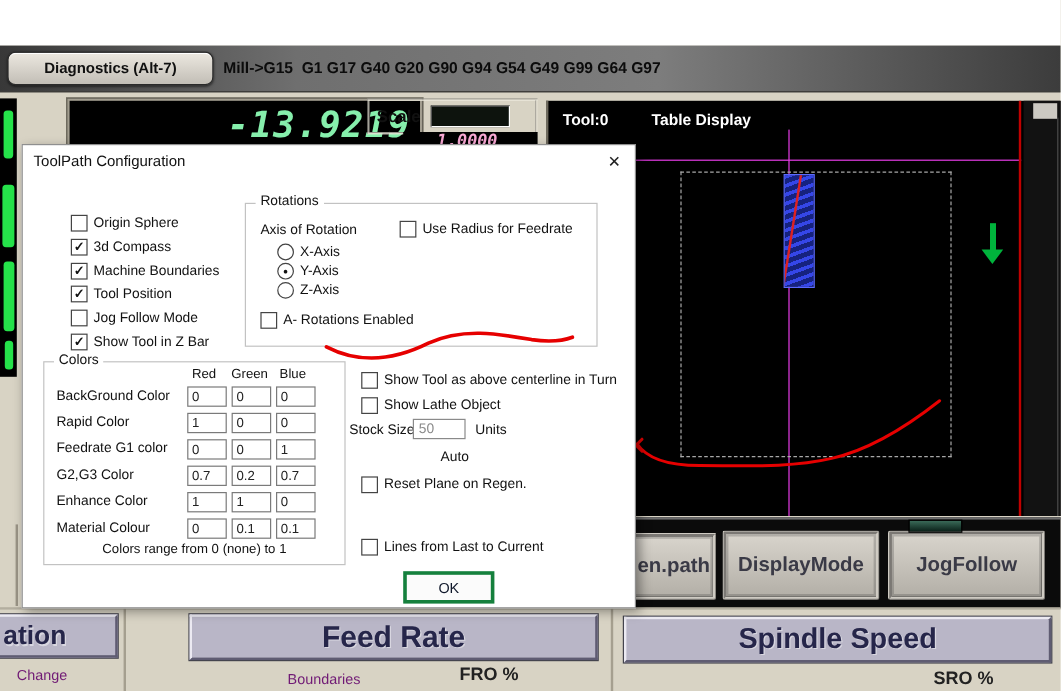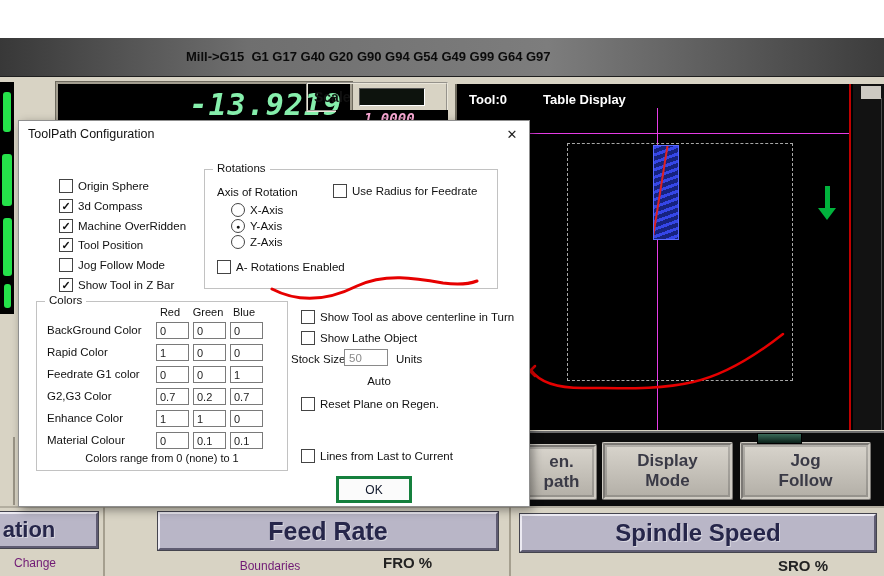--- a/index.html
+++ b/index.html
@@ -44,21 +44,21 @@
               border-left:9px solid transparent;border-right:9px solid transparent;border-top:12px solid #00b33c;}
   .tp-redline{position:absolute;left:392px;top:0;width:2px;height:346px;background:#c00000;}
   .tp-rightcol{position:absolute;left:396px;top:0;width:33px;height:346px;background:#121212;}
   .tp-rightcol .sq{position:absolute;left:8px;top:2px;width:20px;height:13px;background:#ccc9c2;}
   .tp-rightcol .vl{position:absolute;left:28px;top:14px;width:1px;height:332px;background:#4c4c4c;}
 
   
   .btn-panel{left:512px;top:431px;width:372px;height:76px;background:#0b0b0b;border-top:2px solid #6d6d6d;box-sizing:border-box;}
   .mach-btn{position:absolute;background:linear-gradient(#d8d4cc,#b3afa7);border:3px ridge #cfcbc3;border-radius:2px;
             box-shadow:inset 0 0 0 2px rgba(60,60,60,.25);color:#3a3a46;font-weight:bold;font-size:17px;line-height:1.15;
-            display:flex;flex-direction:column;align-items:center;justify-content:center;text-align:center;box-sizing:border-box;}
+            display:flex;flex-direction:row;align-items:center;justify-content:center;text-align:center;box-sizing:border-box;}
   .led{position:absolute;left:245px;top:0;width:43px;height:9px;border:1px solid #000;
        background:linear-gradient(#3a6a58,#0a1f18);}
 
   
   .seam-h{left:0;top:506px;width:884px;height:2px;background:#b3aea0;}
   .lav-header{background:#b9b6c7;border:2px solid;border-color:#eceaf2 #5f5c72 #5f5c72 #eceaf2;
               box-shadow:0 0 0 1px #44444e;color:#26264a;font-weight:bold;text-align:center;box-sizing:border-box;
               text-shadow:1px 1px 0 rgba(255,255,255,.45);}
   .div-v{width:2px;background:#a59f8f;}
   .small-lbl{font-size:12px;color:#701a75;}
@@ -90,20 +90,21 @@
           font-size:12px;color:#0f172a;display:flex;align-items:center;justify-content:center;}
   .squiggle{position:absolute;pointer-events:none;}
 </style>
 </head>
 <body>
 
 <div class="screen">
 
   <div class="abs top-white"></div>
   <div class="abs top-dark">
+    <div class="abs diag-btn">Diagnostics (Alt-7)</div>
     <div class="abs gcode">Mill-&gt;G15  G1 G17 G40 G20 G90 G94 G54 G49 G99 G64 G97</div>
   </div>
 
   <div class="abs left-dro">
     <div class="frag" style="left:3px;top:10px;width:8px;height:40px;"></div>
     <div class="frag" style="left:2px;top:72px;width:10px;height:52px;"></div>
     <div class="frag" style="left:3px;top:136px;width:9px;height:58px;"></div>
     <div class="frag" style="left:4px;top:202px;width:7px;height:24px;"></div>
   </div>
   <div class="abs dro-panel">-13.9219</div>
@@ -176,21 +177,21 @@
     <div class="chk-row" style="left:40px;top:78px;">
       <span class="cb">
           <span>✓</span>
         </span>
       <span class="cb-label">3d Compass</span>
     </div>
     <div class="chk-row" style="left:40px;top:98px;">
       <span class="cb">
           <span>✓</span>
         </span>
-      <span class="cb-label">Machine OverRidden</span>
+      <span class="cb-label">Machine Boundaries</span>
     </div>
     <div class="chk-row" style="left:40px;top:117px;">
       <span class="cb">
           <span>✓</span>
         </span>
       <span class="cb-label">Tool Position</span>
     </div>
     <div class="chk-row" style="left:40px;top:137px;">
       <span class="cb">
           <span></span>

